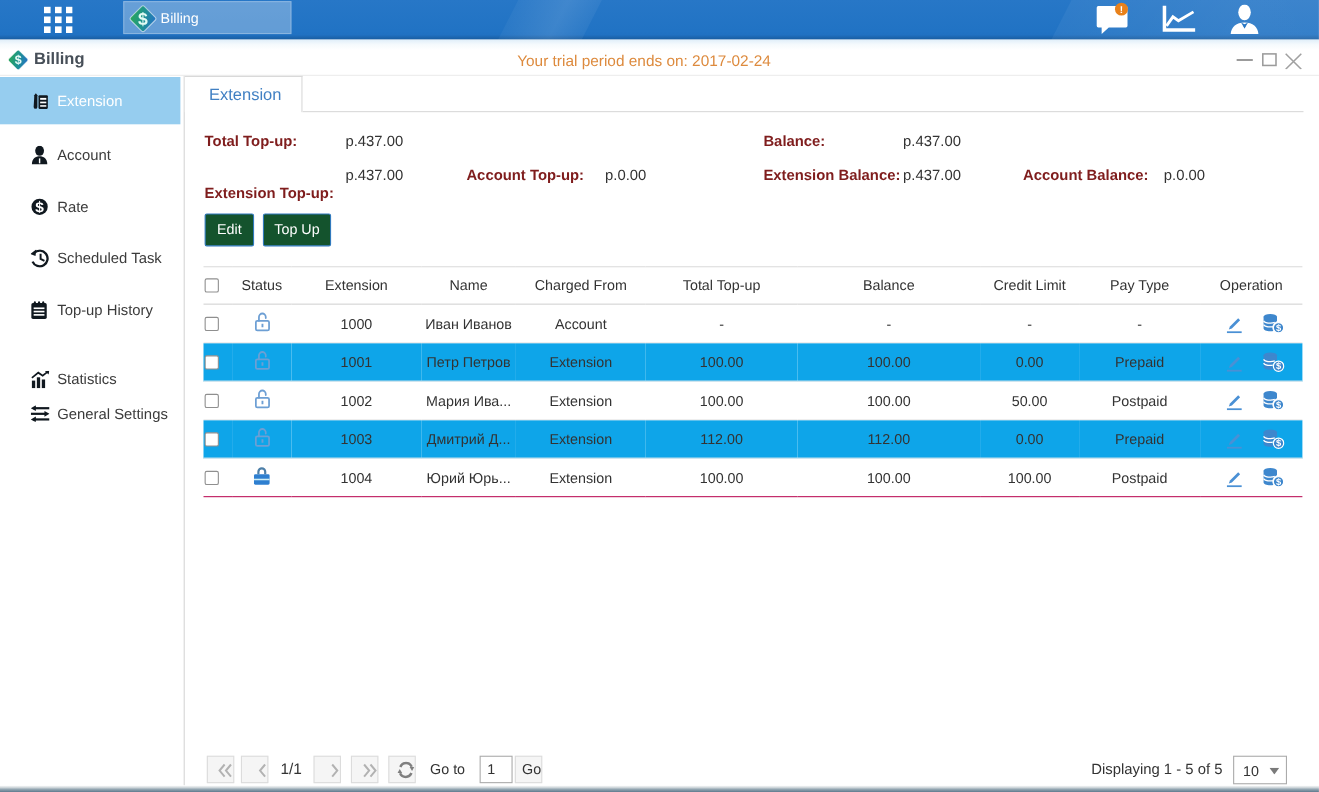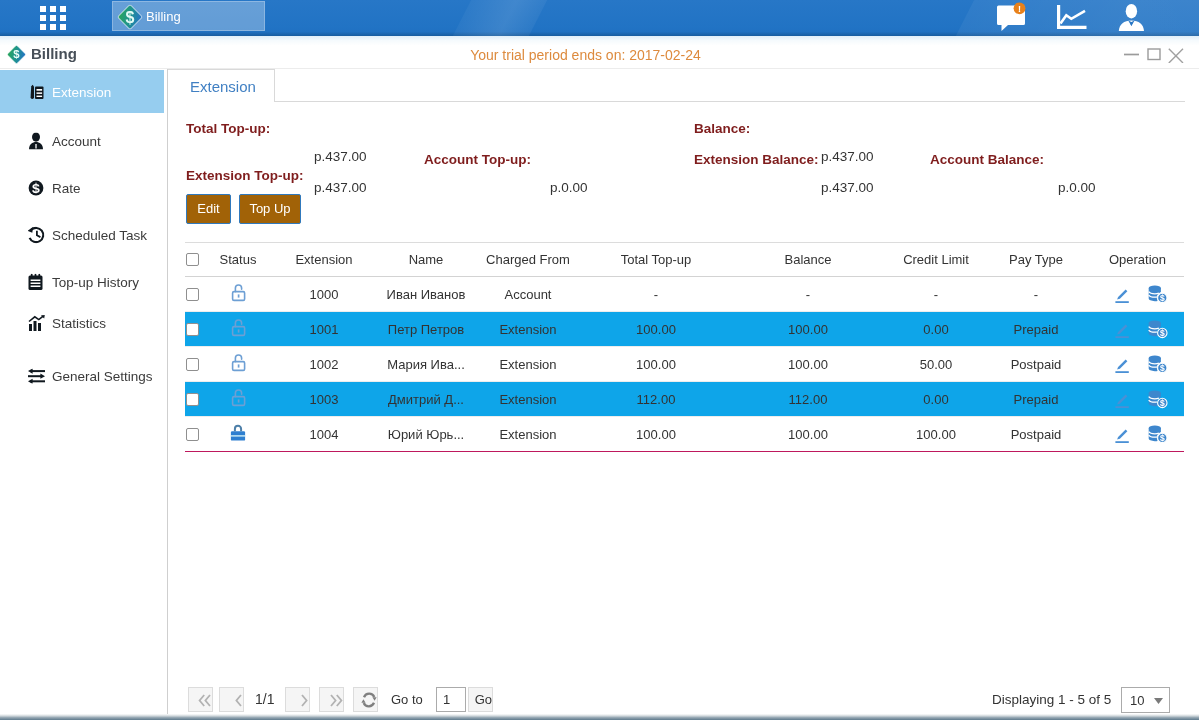--- a/index.html
+++ b/index.html
@@ -28,23 +28,23 @@
 .mitem svg { position:absolute; left:28px; top:50%; transform:translateY(-50%); }
 
 
 #main { position:absolute; left:168px; top:69px; width:1031px; height:645px; background:#fff; }
 #tabstrip { position:absolute; left:0; top:0; width:1017px; height:33px; }
 #tabstrip .line { position:absolute; left:107px; right:0; top:32px; height:1px; background:#d9d9d9; }
 #activetab { position:absolute; left:0; top:0; width:107px; height:33px; background:#fff; border-right:1px solid #d9d9d9; border-top:1px solid #d9d9d9; }
 #activetab span { position:absolute; left:22px; top:8px; font-size:15px; color:#4180c3; }
 
 .slabel { position:absolute; font-size:13.5px; font-weight:bold; color:#7f1d1d; white-space:nowrap; }
-.sval { position:absolute; font-size:13.5px; color:#333; white-space:nowrap;margin-top:28px; }
-
-.btn { position:absolute; top:125px; height:30px; background:#a16207; border:1px solid #3079bd; border-radius:2px; color:#fff; font-size:13px; text-align:center; line-height:28px; }
+.sval { position:absolute; font-size:13.5px; color:#333; white-space:nowrap; }
+
+.btn { position:absolute; top:125px; height:30px; background:#14532d; border:1px solid #3079bd; border-radius:2px; color:#fff; font-size:13px; text-align:center; line-height:28px; }
 
 
 #tbl { position:absolute; left:17px; top:173px; width:999px; border-collapse:collapse; table-layout:fixed; font-size:13px; color:#333; }
 #tbl th { height:34px; font-weight:normal; border-top:1px solid #dcdcdc; border-bottom:1px solid #d3d3d3; text-align:center; padding:0; }
 #tbl td { height:35px; border-bottom:1px solid #ededed; text-align:center; padding:0; white-space:nowrap; }
 #tbl tr.odd td { background:#fff; }
 #tbl tr.even td { background:#0ea5e9; }
 #tbl tr.last td { border-bottom:1px solid #be185d; }
 .cb { display:inline-block; width:13px; height:13px; border:1px solid #8f8f8f; border-radius:2px; background:#fff; vertical-align:middle; }
 th .cb, td .cb { margin-left:1px; float:left; }
@@ -175,21 +175,21 @@
       <rect x="0.5" y="2" width="14" height="14.5" rx="1.5" fill="#10181f"></rect>
       <rect x="2.8" y="0.3" width="1.8" height="3.4" rx="0.9" fill="#10181f"></rect>
       <rect x="6.6" y="0.3" width="1.8" height="3.4" rx="0.9" fill="#10181f"></rect>
       <rect x="10.4" y="0.3" width="1.8" height="3.4" rx="0.9" fill="#10181f"></rect>
       <rect x="2.6" y="6" width="9.8" height="1.5" fill="#fff"></rect>
       <rect x="2.6" y="9" width="9.8" height="1.5" fill="#fff"></rect>
       <rect x="2.6" y="12" width="9.8" height="1.5" fill="#fff"></rect>
     </svg>
     <span class="lbl">Top-up History</span>
   </div>
-  <div class="mitem" style="top:230px;">
+  <div class="mitem" style="top:252px;">
     <svg width="17" height="16" viewBox="0 0 17 16">
       <rect x="1" y="9" width="3" height="7" fill="#10181f"></rect>
       <rect x="5.5" y="6" width="3" height="10" fill="#10181f"></rect>
       <rect x="10" y="8" width="3" height="8" fill="#10181f"></rect>
       <path d="M1 6.5 L6.8 1.8 L10.8 4.6 L15.5 0.8" stroke="#10181f" stroke-width="1.6" fill="none"></path>
       <path d="M16.8 0 L12.8 0.6 L16.2 3.4 Z" fill="#10181f"></path>
     </svg>
     <span class="lbl">Statistics</span>
   </div>
   <div class="mitem" style="top:283px;text-align:right;">

